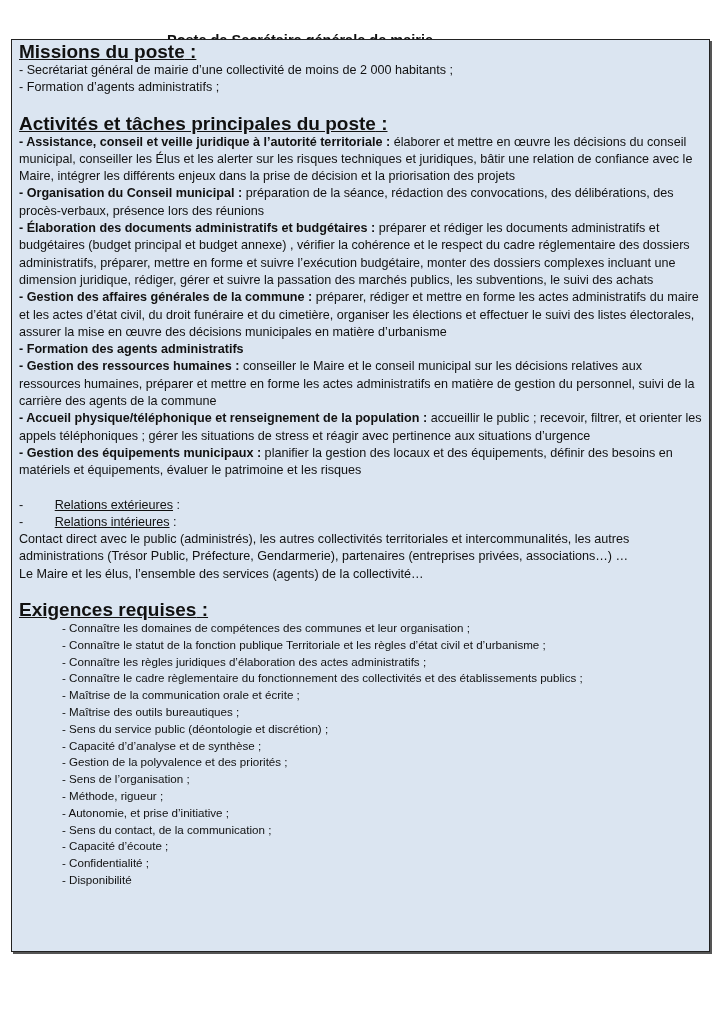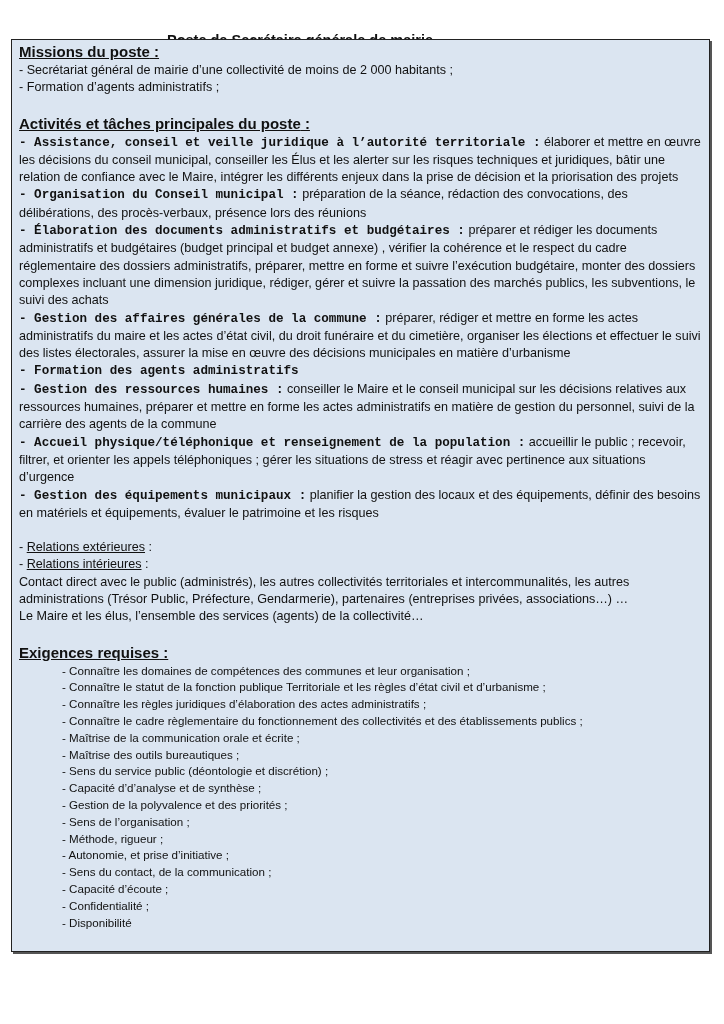--- a/index.html
+++ b/index.html
@@ -1,24 +1,24 @@
 <!DOCTYPE html>
 <html><head>
 <meta charset="utf-8">
 <style>
   html,body{margin:0;padding:0;background:#fff;}
   body{width:724px;height:1024px;position:relative;font-family:"Liberation Sans",sans-serif;color:#111;overflow:hidden;}
   .title{position:absolute;top:20px;left:0;width:600px;text-align:center;font-weight:bold;font-size:14.5px;margin-top:12px;}
   .box{position:absolute;left:11px;top:39px;width:699px;height:913px;background:#dbe5f1;border:1.5px solid #222;box-shadow:2px 2px 0 #555;padding:2px 7px;box-sizing:border-box;font-size:12.6px;line-height:17.3px;}
-  .h{font-weight:bold;font-size:15px;text-decoration:underline;line-height:20px;margin-top:0;}
+  .h{font-weight:bold;font-size:19px;text-decoration:underline;line-height:20px;margin-top:0;}
   .h .colon{text-decoration:none;}
   .gap{height:17px;}
   .line{white-space:normal;}
-  b{font-weight:bold;font-family:Liberation Mono, monospace;}
-  .u{text-decoration:underline;}
+  b{font-weight:bold;}
+  .u{text-decoration:underline;margin-left:28px;}
   .req{padding-left:43px;font-size:11.6px;line-height:16.8px;}
 </style>
 </head>
 <body>
 
 <div class="title">Poste de Secrétaire générale de mairie</div>
 
 <div class="box">
 
   <div class="h"><span>Missions du poste</span><span class="colon"> :</span></div>

